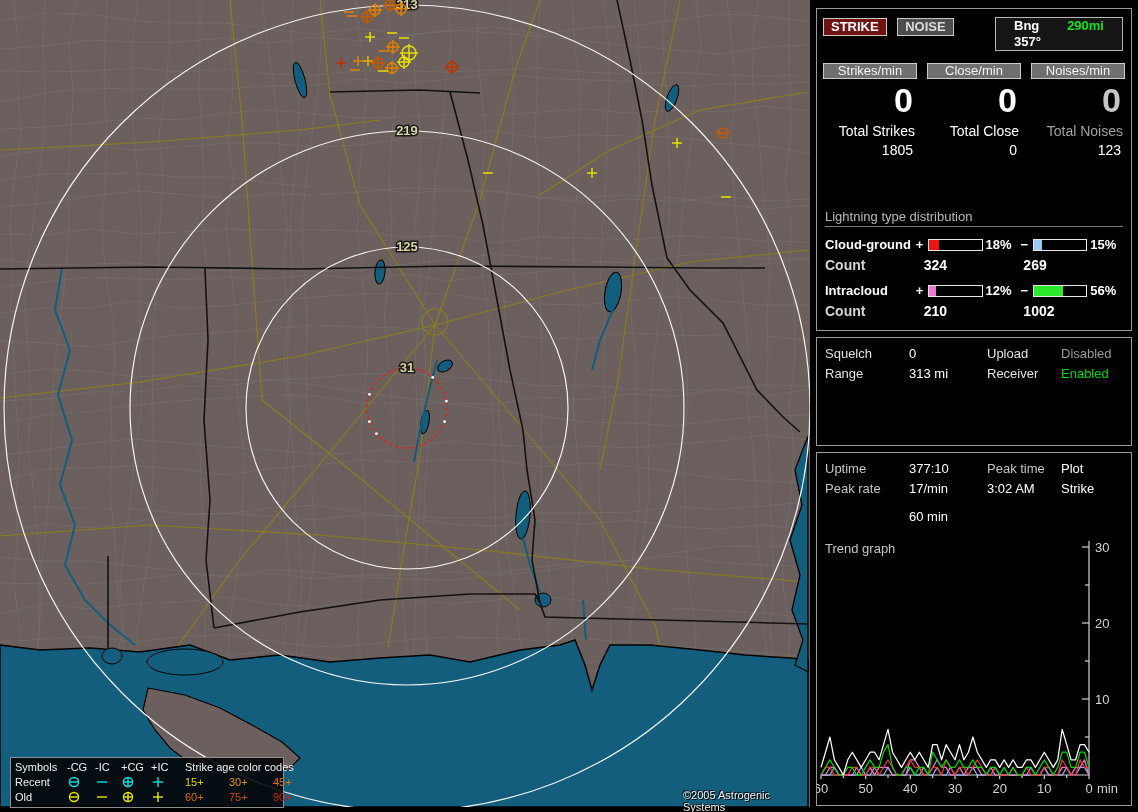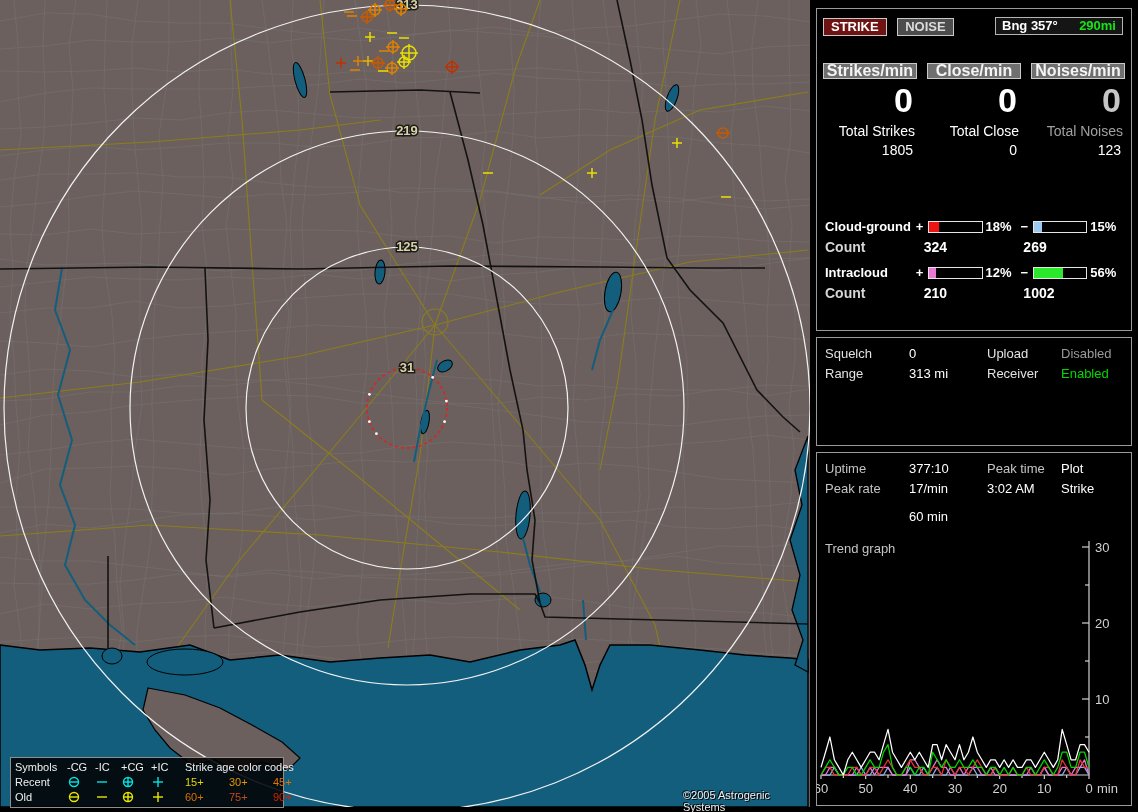--- a/index.html
+++ b/index.html
@@ -26,27 +26,27 @@
   #p1 { top:8px;  height:323px; }
   #p2 { top:337px; height:109px; }
   #p3 { top:452px; height:354px; }
 
   .btn { display:inline-block; border:1px solid #c9c9c9; font-weight:bold; font-size:13px;
          padding:0 7px; line-height:16px; }
   #strikeBtn { background:#6e1212; color:#fff; }
   #noiseBtn  { background:#4d4d4d; color:#dcdcdc; margin-left:6px; }
   #bngBox { position:absolute; right:8px; top:8px; width:128px; border:1px solid #b5b5b5;
             background:#151515; font-weight:bold; font-size:13px; line-height:16px;
-            padding:0 6px; display:flex; justify-content:space-between; }
+            padding:0 18px; display:flex; justify-content:space-between; }
   #bngBox .rng { color:#17e317; }
 
   #counters { position:absolute; left:6px; right:6px; top:54px; display:flex; gap:10px; }
   .ccol { flex:1; text-align:right; }
   .ccol .lbl { display:block; text-align:center; background:#6f6f6f; border:1px solid #c9c9c9;
-               color:#f4f4f4; font-weight:bold; font-size:16px; line-height:14px; margin-bottom:4px;}
+               color:#f4f4f4; font-weight:normal; font-size:13px; line-height:14px; margin-bottom:4px;}
   .ccol .big { font-size:34px; font-weight:bold; line-height:34px; padding-right:4px; }
   .ccol .tot { font-size:14px; margin-top:6px; padding-right:2px; }
   .ccol .tval{ font-size:14px; margin-top:3px; padding-right:4px; }
   .ccol.muted .big { color:#c6c6c6; }
   .ccol.muted .tot { color:#a0a0a0; }
 
   #dist { position:absolute; left:8px; right:8px; top:200px; }
   #dist .title { color:#b9b9b9; font-size:13px; border-bottom:1px solid #787878; padding-bottom:2px; }
   .drow { display:flex; align-items:center; margin-top:10px; font-size:13px; font-weight:bold; }
   .drow .name { width:92px; }
@@ -420,20 +420,21 @@
         </div>
         <div class="ccol muted">
           <span class="lbl">Noises/min</span>
           <div class="big">0</div>
           <div class="tot">Total Noises</div>
           <div class="tval">123</div>
         </div>
       </div>
 
       <div id="dist">
+        <div class="title">Lightning type distribution</div>
 
         <div class="drow">
           <span class="name">Cloud-ground</span>
           <span class="sign">+</span>
           <span class="dbar">
               <i style="width: 18%; background: rgb(238, 20, 20);"></i>
             </span>
           <span class="pct">18%</span>
           <span class="sign">−</span>
           <span class="dbar">

